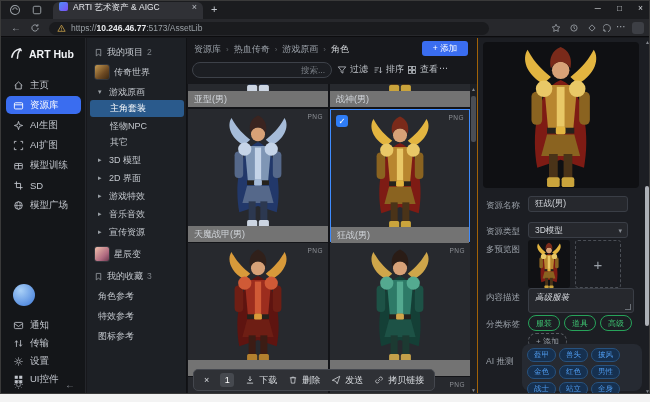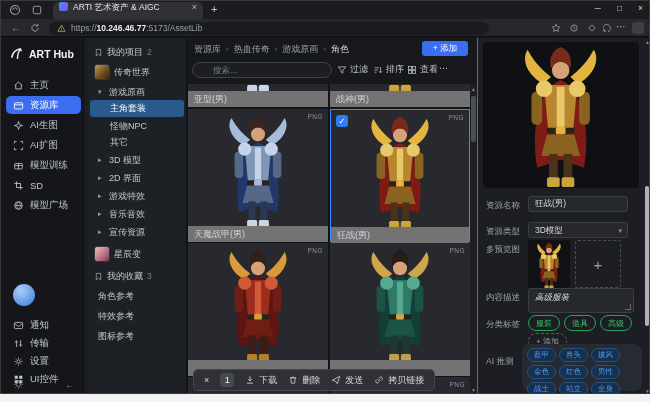--- a/index.html
+++ b/index.html
@@ -42,21 +42,21 @@
   .thumb{width:16px;height:16px;border-radius:3px;flex:0 0 auto;border:1px solid #33363c;box-sizing:border-box;}
   .thumb.warrior{background:linear-gradient(135deg,#c49a52,#6e4a22 60%,#3c2812);}
   .thumb.girl{background:linear-gradient(135deg,#f0c0ac,#b06a80 65%,#6e3a50);}
   
   .main{position:absolute;left:186px;top:0;width:290px;height:100%;background:#17181c;}
   .crumbs{position:absolute;left:7px;top:5px;display:flex;align-items:center;gap:5px;font-size:9px;color:#9aa0a8;}
   .crumbs .last{color:#d7dade;}
   .crumb-sep{color:#5d6167;font-size:8px;}
   .add-btn{position:absolute;left:235px;top:3px;width:46px;height:15px;background:#3a6df0;border:none;border-radius:3px;color:#fff;font-size:8.5px;cursor:pointer;padding:0;font-family:inherit;}
   .searchrow{position:absolute;left:0;top:20px;width:100%;height:26px;}
-  .search{position:absolute;left:5px;top:4px;width:140px;height:16px;border-radius:9px;background:#1c1e23;border:1px solid #3d4149;color:#d5d8dd;font-size:8.5px;padding:0 6px 0 20px;box-sizing:border-box;outline:none;font-family:inherit;}
+  .search{position:absolute;left:5px;top:4px;width:140px;height:16px;border-radius:9px;background:#1c1e23;border:1px solid #3d4149;color:#d5d8dd;font-size:8.5px;padding:0 6px 0 20px;box-sizing:border-box;outline:none;font-family:inherit;text-align:right;}
   .search::placeholder{color:#787d84;}
   .search-ic{position:absolute;left:11px;top:8px;width:9px;height:9px;color:#8a8f96;}
   .ctl{position:absolute;top:5px;display:flex;align-items:center;gap:3px;font-size:9px;color:#c3c7cd;cursor:pointer;}
   .ctl svg{width:10px;height:10px;}
   .grid{position:absolute;left:0;top:46px;width:290px;height:311px;background:#131418;overflow:hidden;}
   .card{position:absolute;width:140px;height:133px;background:#202226;box-sizing:border-box;}
   .card-img{position:relative;width:100%;height:117px;background:#27292e;overflow:hidden;display:flex;justify-content:center;}
   .card-img svg{height:106px;margin-top:5px;}
   .card-name{height:16px;line-height:16px;font-size:9px;color:#cfd3d8;padding-left:6px;background:#737373;white-space:nowrap;overflow:hidden;}
   .badge{position:absolute;top:4px;right:5px;font-size:6.5px;letter-spacing:.5px;color:#8d9096;}

